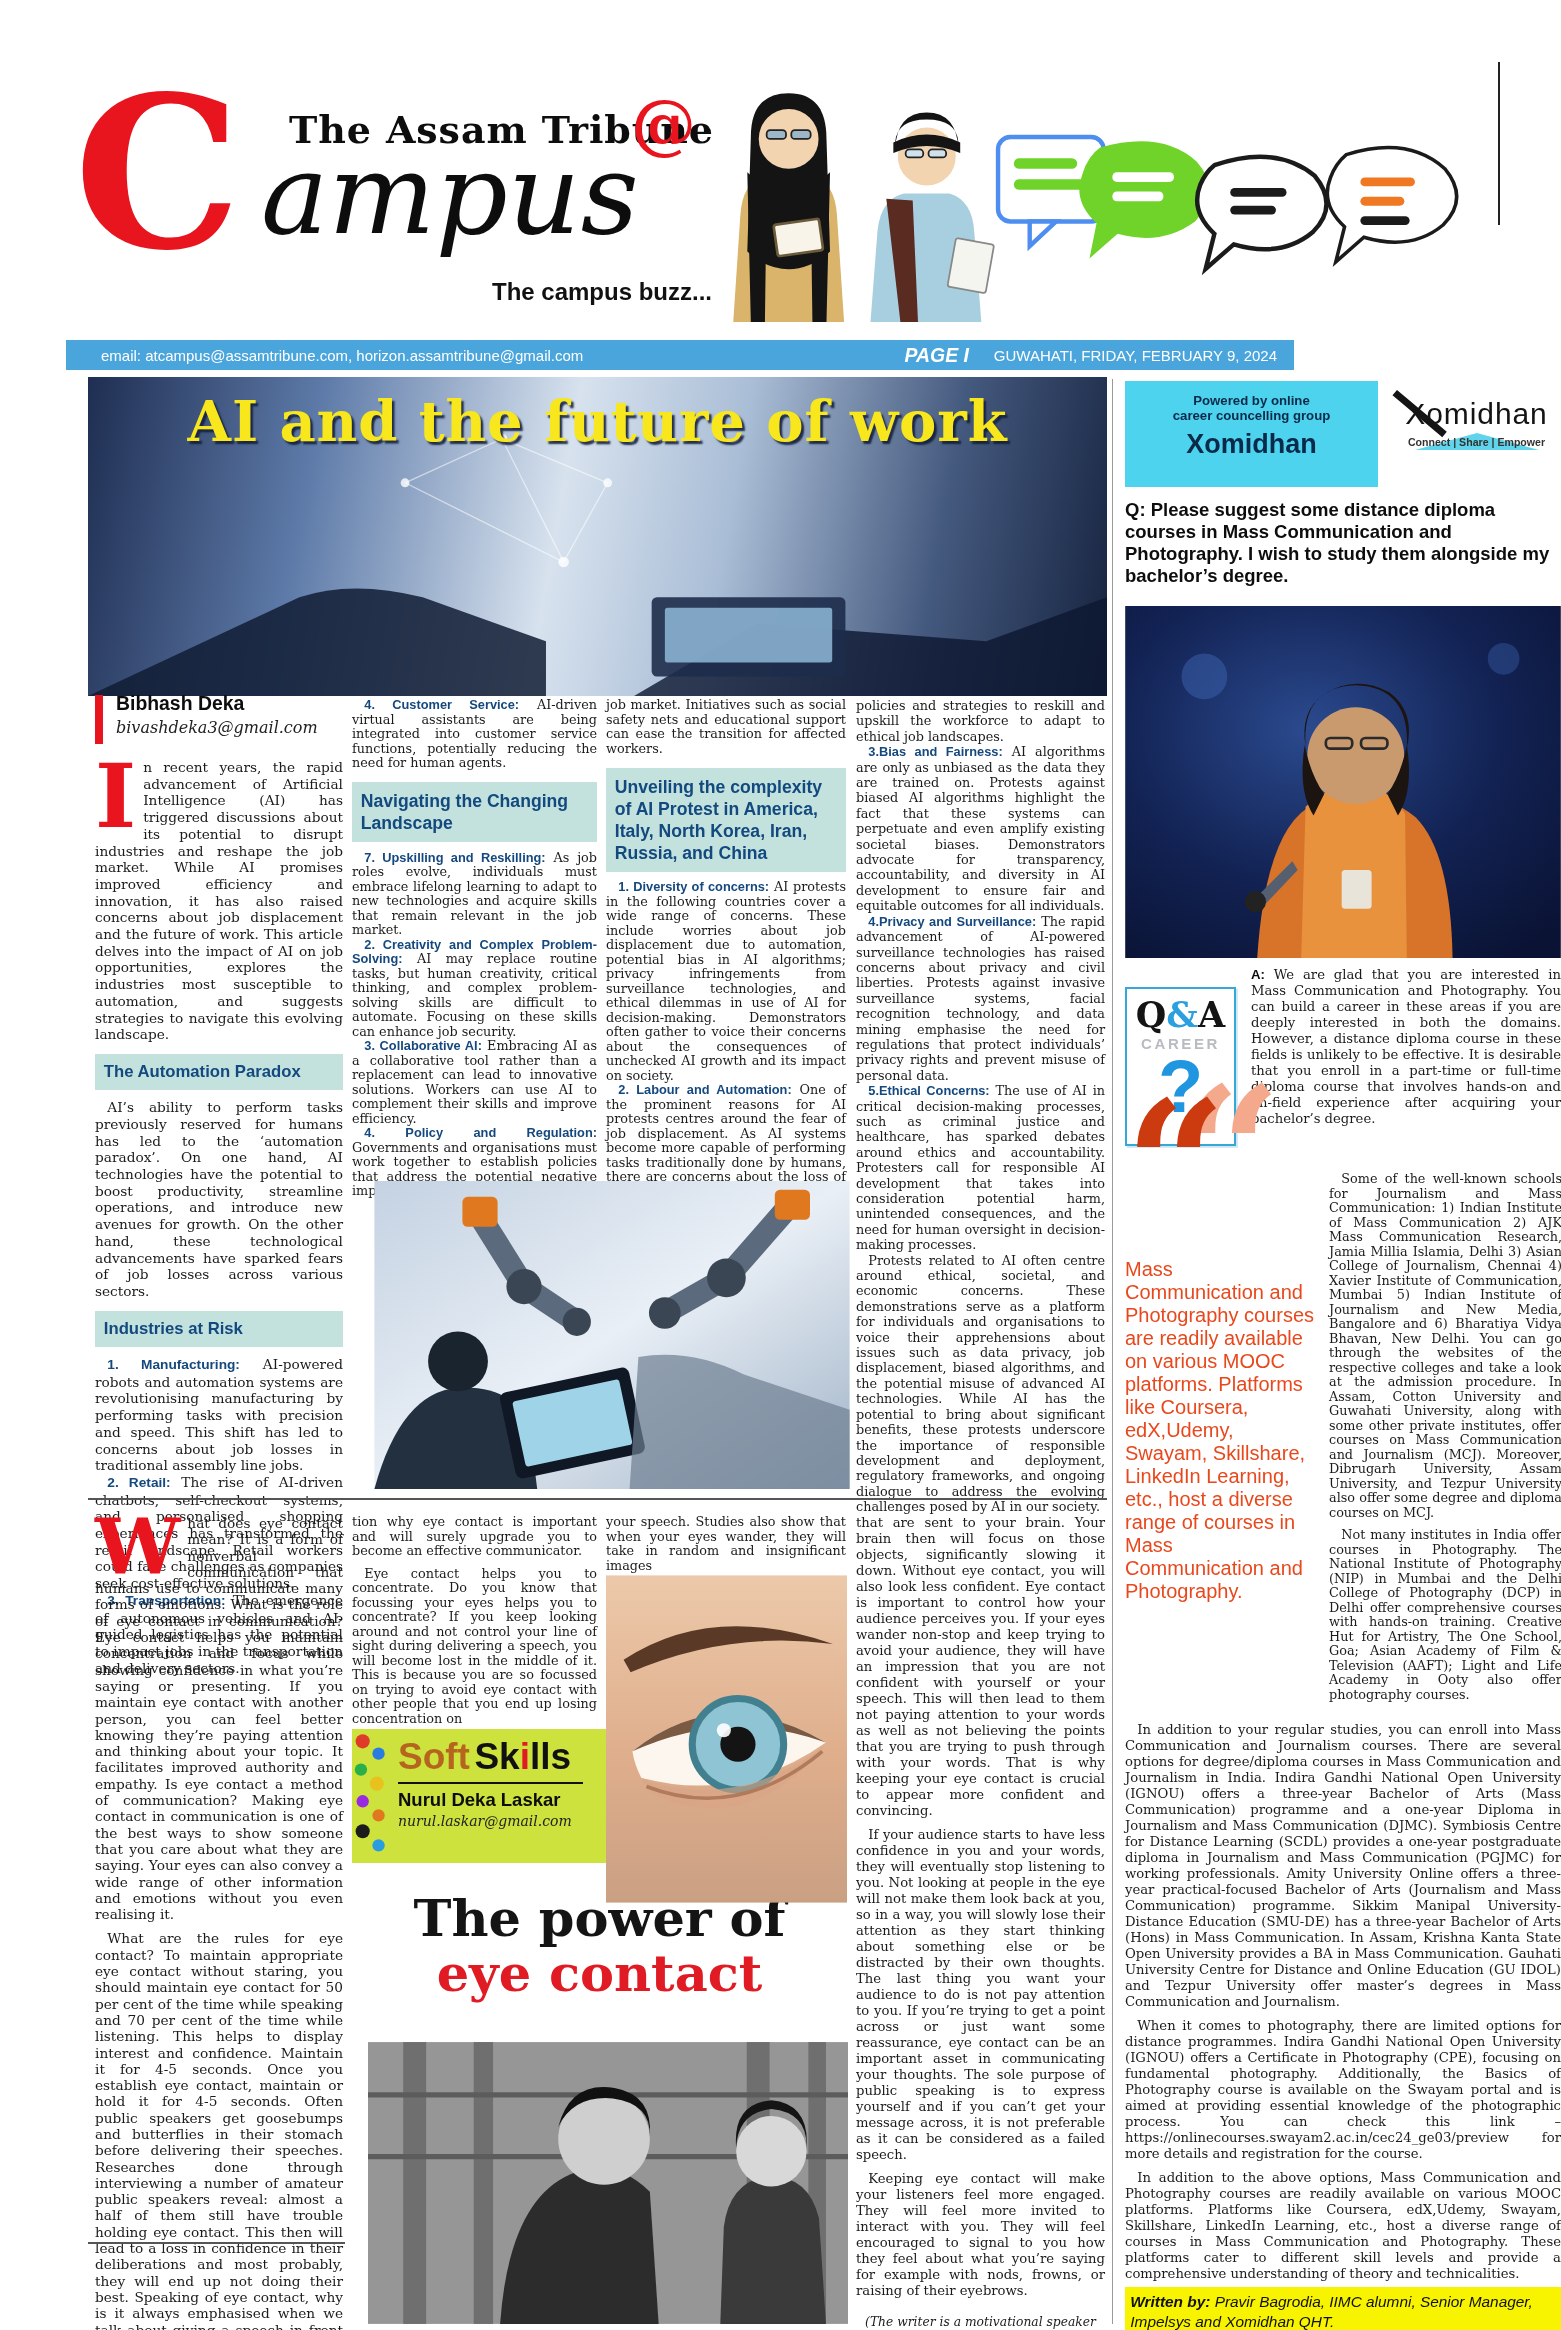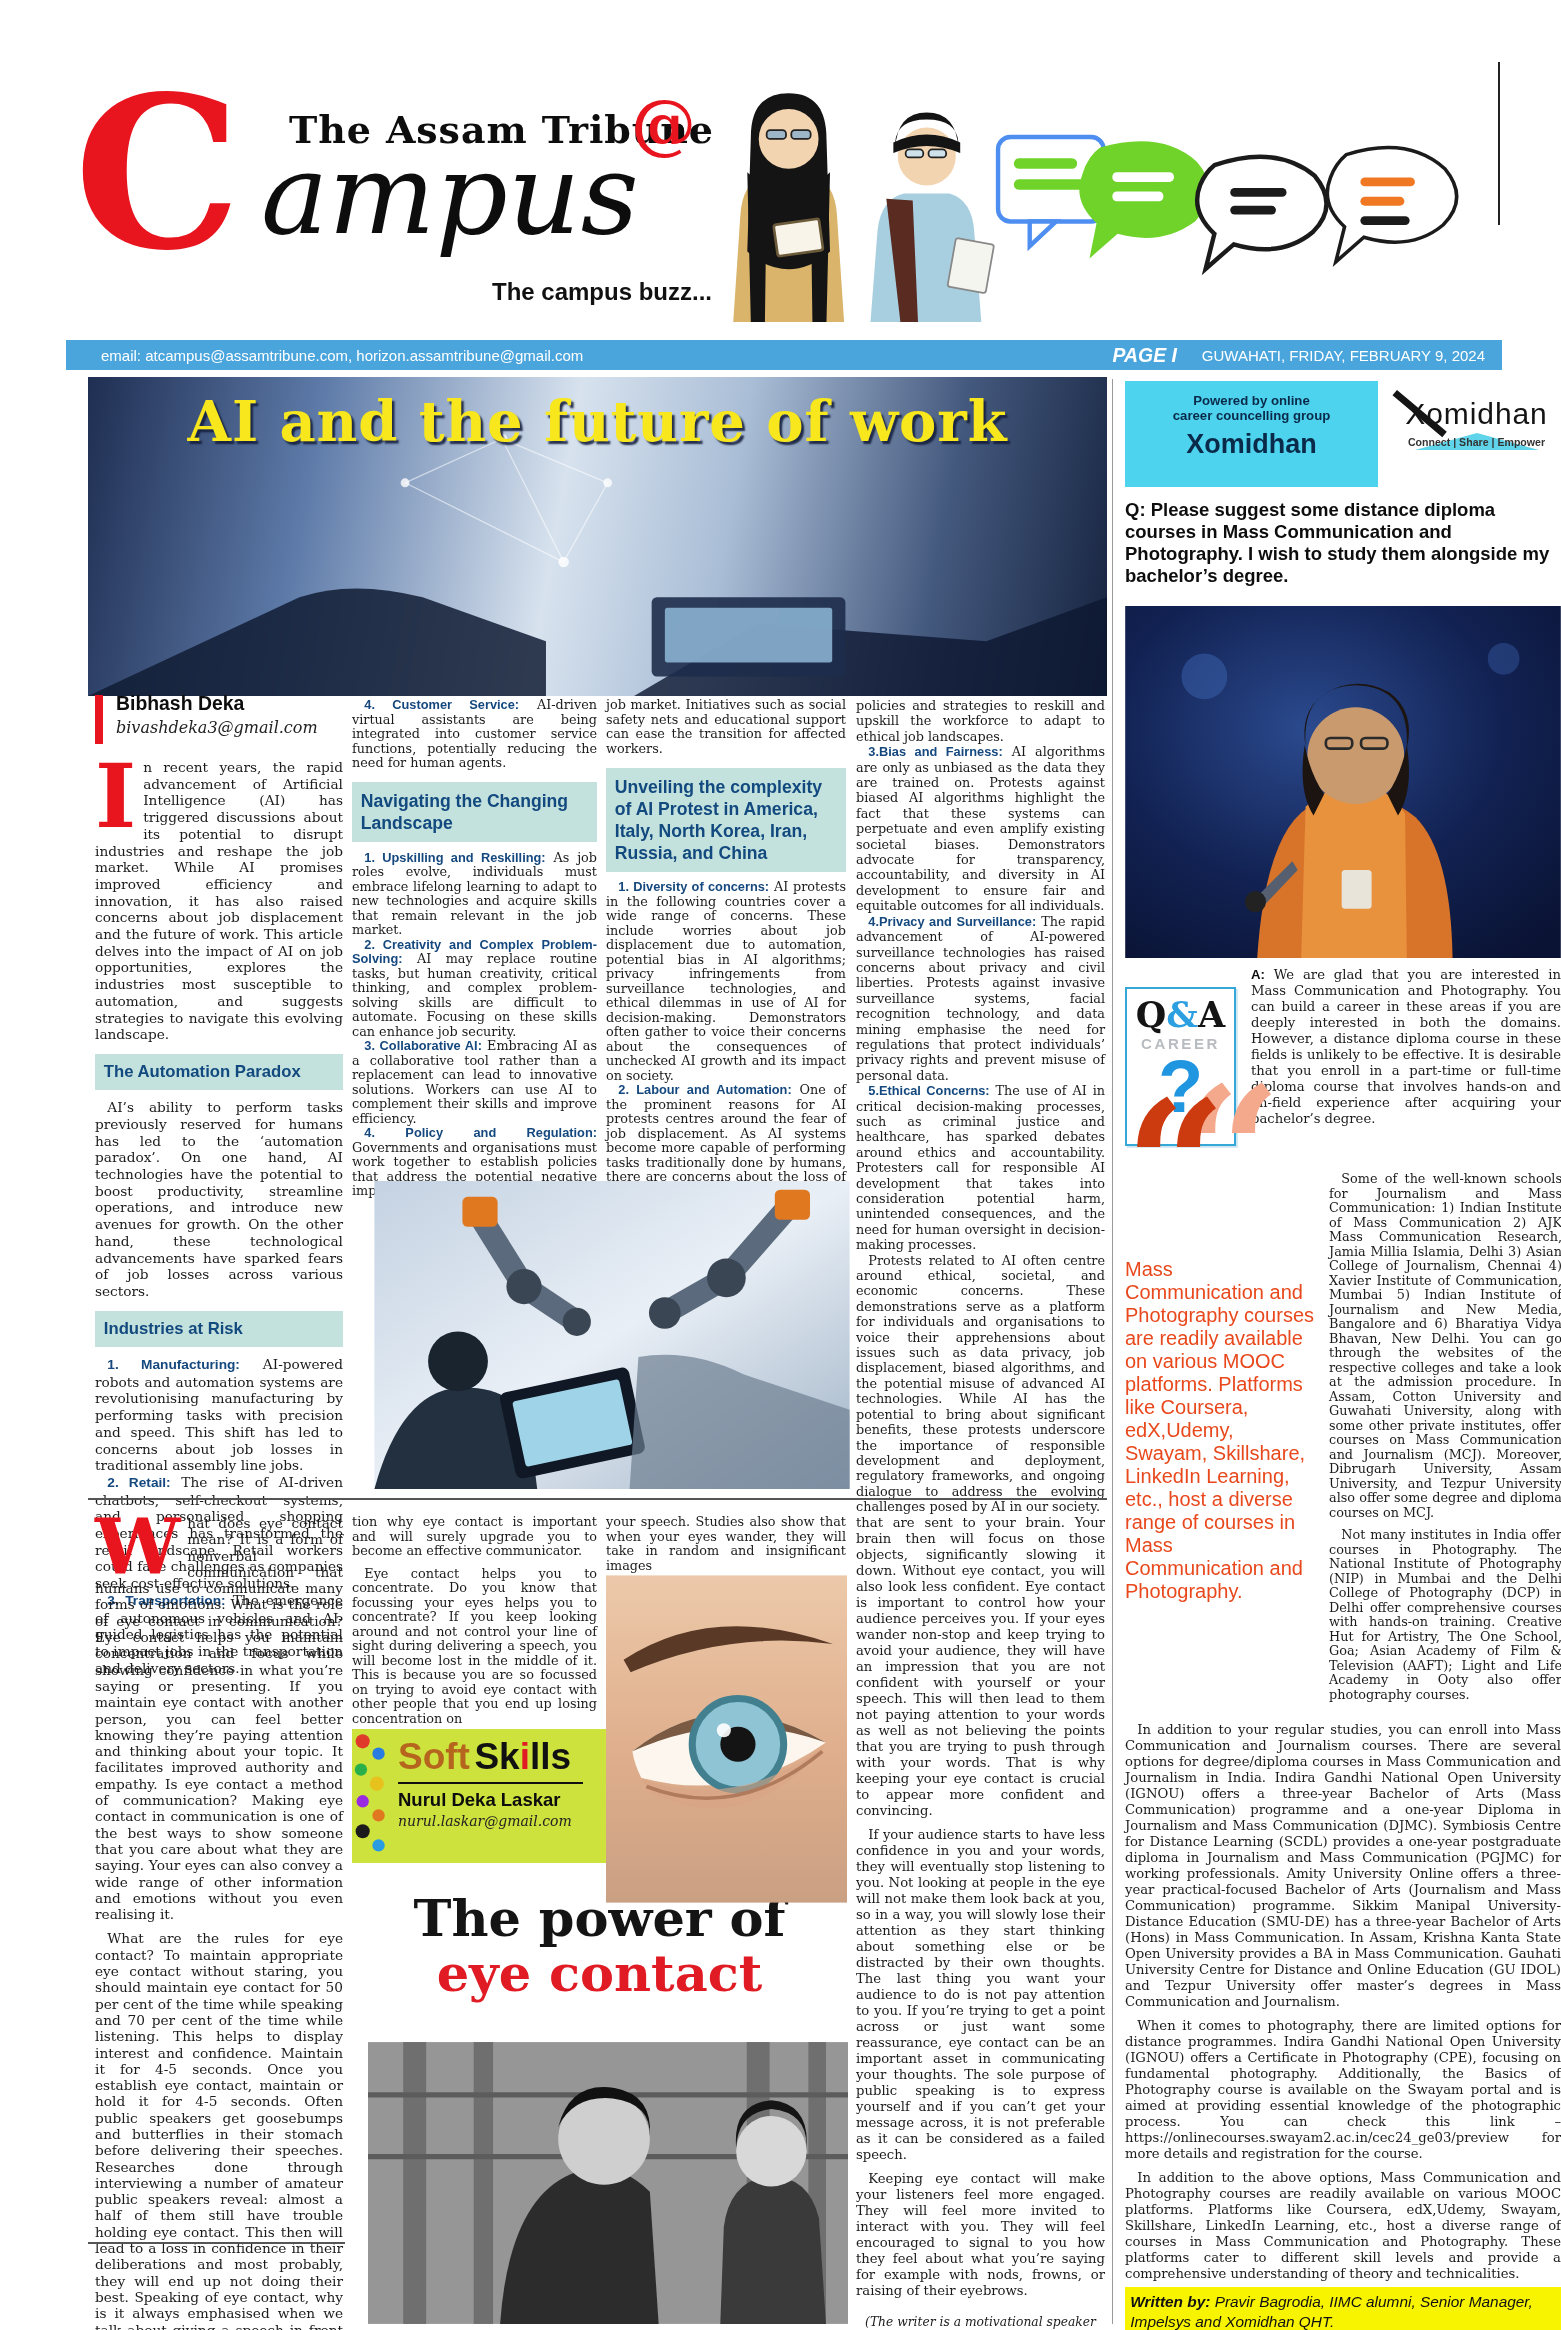--- a/index.html
+++ b/index.html
@@ -69,21 +69,21 @@
       <path d="M250 40 Q320 16 364 52 Q392 86 362 116 Q326 146 272 130 L240 158 L250 118 Q222 92 234 62 Q240 48 250 40Z" fill="#fff" stroke="#1b1b1b" stroke-width="5"></path>
       <rect x="268" y="66" width="64" height="10" rx="5" fill="#1b1b1b"></rect>
       <rect x="268" y="86" width="52" height="10" rx="5" fill="#1b1b1b"></rect>
       <path d="M400 28 Q470 6 512 44 Q540 78 510 108 Q474 138 420 122 L388 150 L398 110 Q370 84 382 54 Q388 38 400 28Z" fill="#fff" stroke="#1b1b1b" stroke-width="4"></path>
       <rect x="416" y="54" width="62" height="10" rx="5" fill="#f07822"></rect>
       <rect x="416" y="76" width="50" height="10" rx="5" fill="#f07822"></rect>
       <rect x="416" y="98" width="56" height="10" rx="5" fill="#1b1b1b"></rect>
     </svg>
   </div>
 
-  <div class="abs" style="left:66px;top:340px;width:1436px;height:30px;background:#4aa5dc;display:flex;align-items:center;">
+  <div class="abs" style="left:66px;top:340px;width:1228px;height:30px;background:#4aa5dc;display:flex;align-items:center;">
     <span class="white sans" style="font-size:15px;margin-left:35px;">email: atcampus@assamtribune.com, horizon.assamtribune@gmail.com</span>
     <span style="flex:1"></span>
     <span class="white sans" style="font-size:19.4px;font-weight:bold;font-style:italic;margin-right:25px;">PAGE I</span>
     <span class="white sans" style="font-size:15px;margin-right:17px;">GUWAHATI, FRIDAY, FEBRUARY 9, 2024</span>
   </div>
 
   <div class="abs" style="left:88px;top:377px;width:1019px;height:319px;
               background:linear-gradient(100deg,#1f2e52 0%,#5d7aa8 22%,#d7e2ee 46%,#a9bdd6 62%,#44597e 82%,#16233f 100%);overflow:hidden;">
     <svg width="1019" height="319" viewBox="0 0 1157 362" style="position:absolute;left:0;top:0;">
       <g stroke="#ffffff" stroke-width="1.5" opacity="0.55">
@@ -125,21 +125,21 @@
     <p class="jp ind">AI’s ability to perform tasks previously reserved for humans has led to the ‘automation paradox’. On one hand, AI technologies have the potential to boost productivity, streamline operations, and introduce new avenues for growth. On the other hand, these technological advancements have sparked fears of job losses across various sectors.</p>
     <div class="sechead">Industries at Risk</div>
     <p class="jp ind"><span class="lead">1. Manufacturing:</span> <span>AI-powered robots and automation systems are revolutionising manufacturing by performing tasks with precision and speed. This shift has led to concerns about job losses in traditional assembly line jobs.</span></p>
     <p class="jp ind"><span class="lead">2. Retail:</span> <span>The rise of AI-driven chatbots, self-checkout systems, and personalised shopping experiences has transformed the retail landscape. Retail workers could face challenges as companies seek cost-effective solutions.</span></p>
     <p class="jp ind"><span class="lead">3. Transportation:</span> <span>The emergence of autonomous vehicles and AI-guided logistics has the potential to impact jobs in the transportation and delivery sectors.</span></p>
   </div>
 
   <div class="abs bodyS" style="left:352px;top:698px;width:245px;">
     <p class="jp ind"><span class="lead">4. Customer Service:</span> <span>AI-driven virtual assistants are being integrated into customer service functions, potentially reducing the need for human agents.</span></p>
     <div class="sechead" style="font-size:17.6px;line-height:22px;">Navigating the Changing Landscape</div>
-    <p class="jp ind"><span class="lead">1. Upskilling and Reskilling:</span> <span>As job roles evolve, individuals must embrace lifelong learning to adapt to new technologies and acquire skills that remain relevant in the job market.</span></p>
+    <p class="jp ind"><span class="lead">7. Upskilling and Reskilling:</span> <span>As job roles evolve, individuals must embrace lifelong learning to adapt to new technologies and acquire skills that remain relevant in the job market.</span></p>
     <p class="jp ind"><span class="lead">2. Creativity and Complex Problem-Solving:</span> <span>AI may replace routine tasks, but human creativity, critical thinking, and complex problem-solving skills are difficult to automate. Focusing on these skills can enhance job security.</span></p>
     <p class="jp ind"><span class="lead">3. Collaborative AI:</span> <span>Embracing AI as a collaborative tool rather than a replacement can lead to innovative solutions. Workers can use AI to complement their skills and improve efficiency.</span></p>
     <p class="jp ind"><span class="lead">4. Policy and Regulation:</span> <span>Governments and organisations must work together to establish policies that address the potential negative impact of AI on the</span></p>
   </div>
 
   <div class="abs bodyS" style="left:606px;top:698px;width:240px;">
     <p class="jp">job market. Initiatives such as social safety nets and educational support can ease the transition for affected workers.</p>
     <div class="sechead" style="font-size:17.6px;line-height:22px;">Unveiling the complexity of AI Protest in America, Italy, North Korea, Iran, Russia, and China</div>
     <p class="jp ind"><span class="lead">1. Diversity of concerns:</span> <span>AI protests in the following countries cover a wide range of concerns. These include worries about job displacement due to automation, potential bias in AI algorithms; privacy infringements from surveillance technologies, and ethical dilemmas in use of AI for decision-making. Demonstrators often gather to voice their concerns about the consequences of unchecked AI growth and its impact on society.</span></p>
     <p class="jp ind"><span class="lead">2. Labour and Automation:</span> <span>One of the prominent reasons for AI protests centres around the fear of job displacement. As AI systems become more capable of performing tasks traditionally done by humans, there are concerns about the loss of jobs across various industries. Protests call attention to the need for</span></p>

